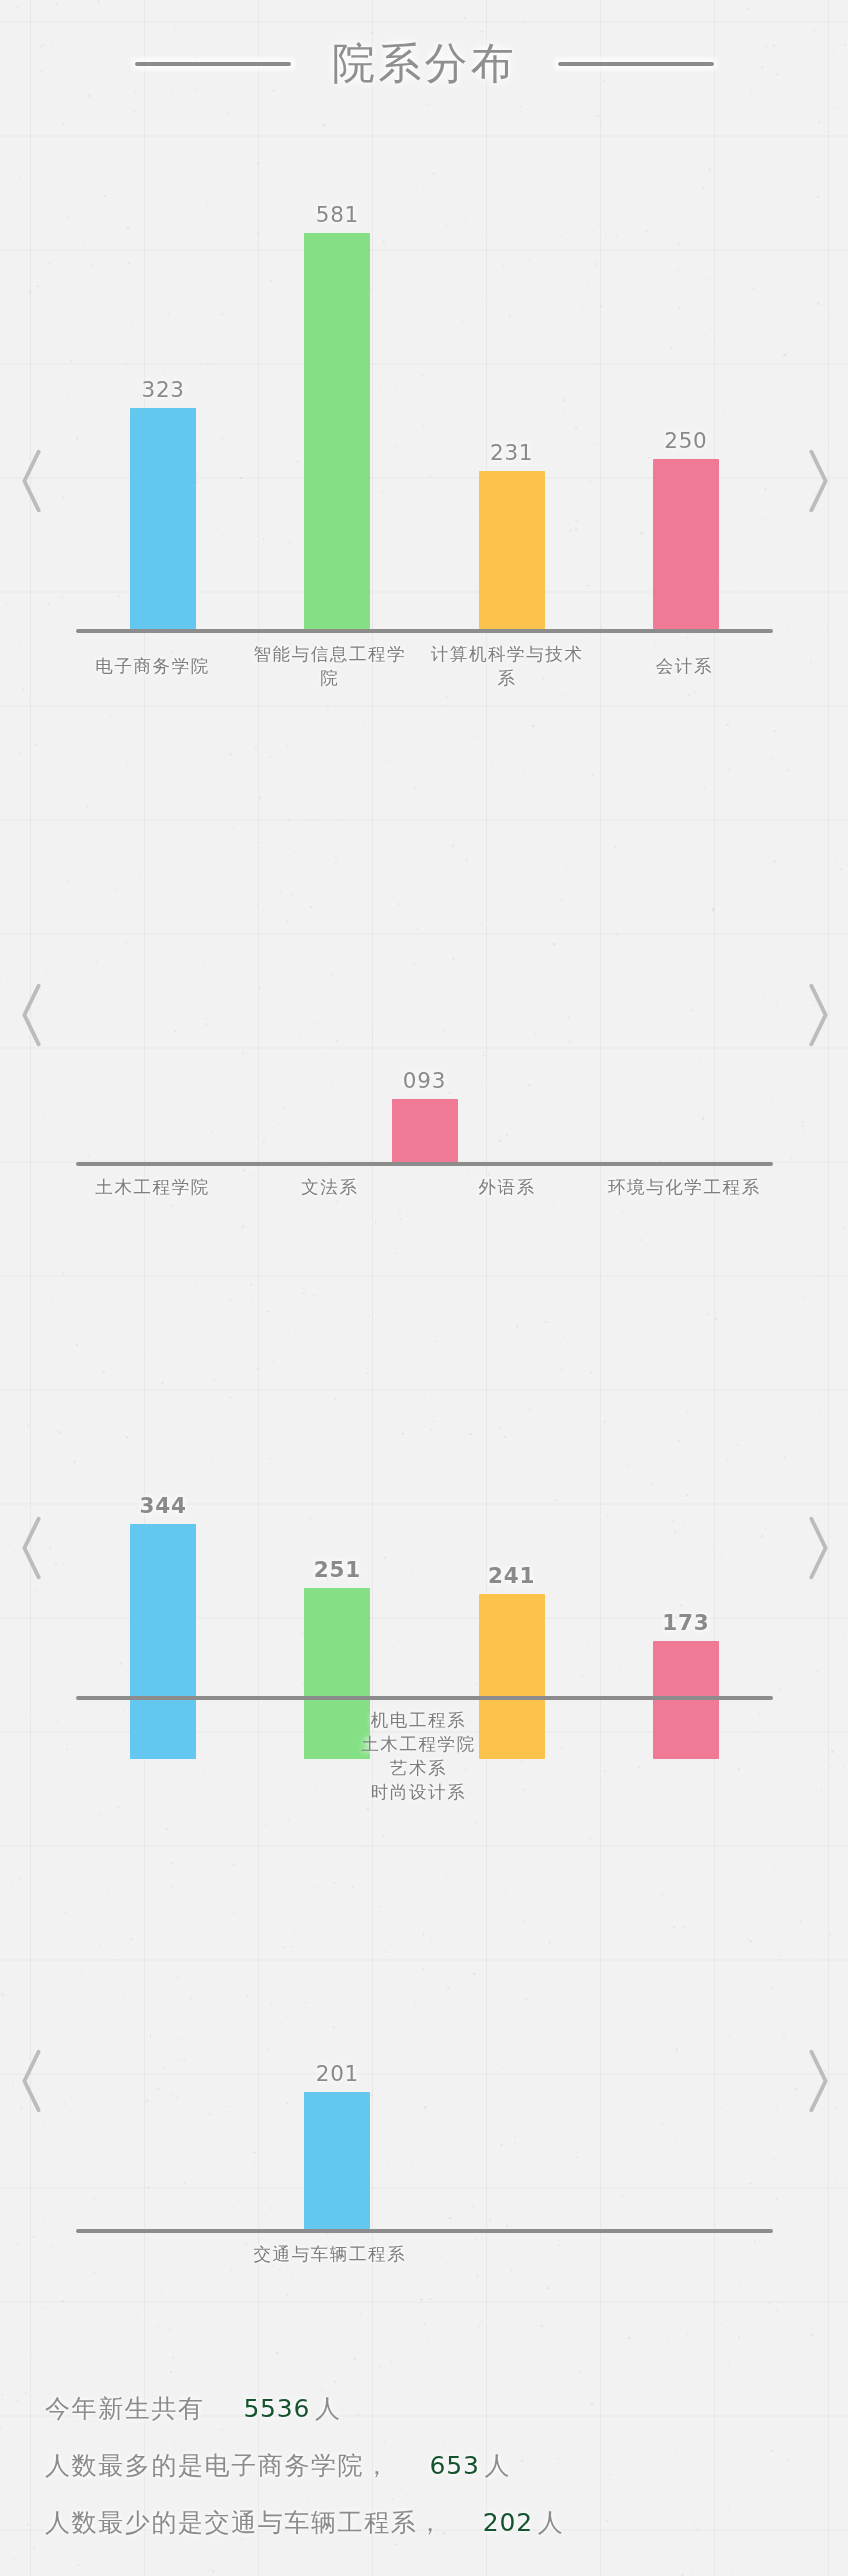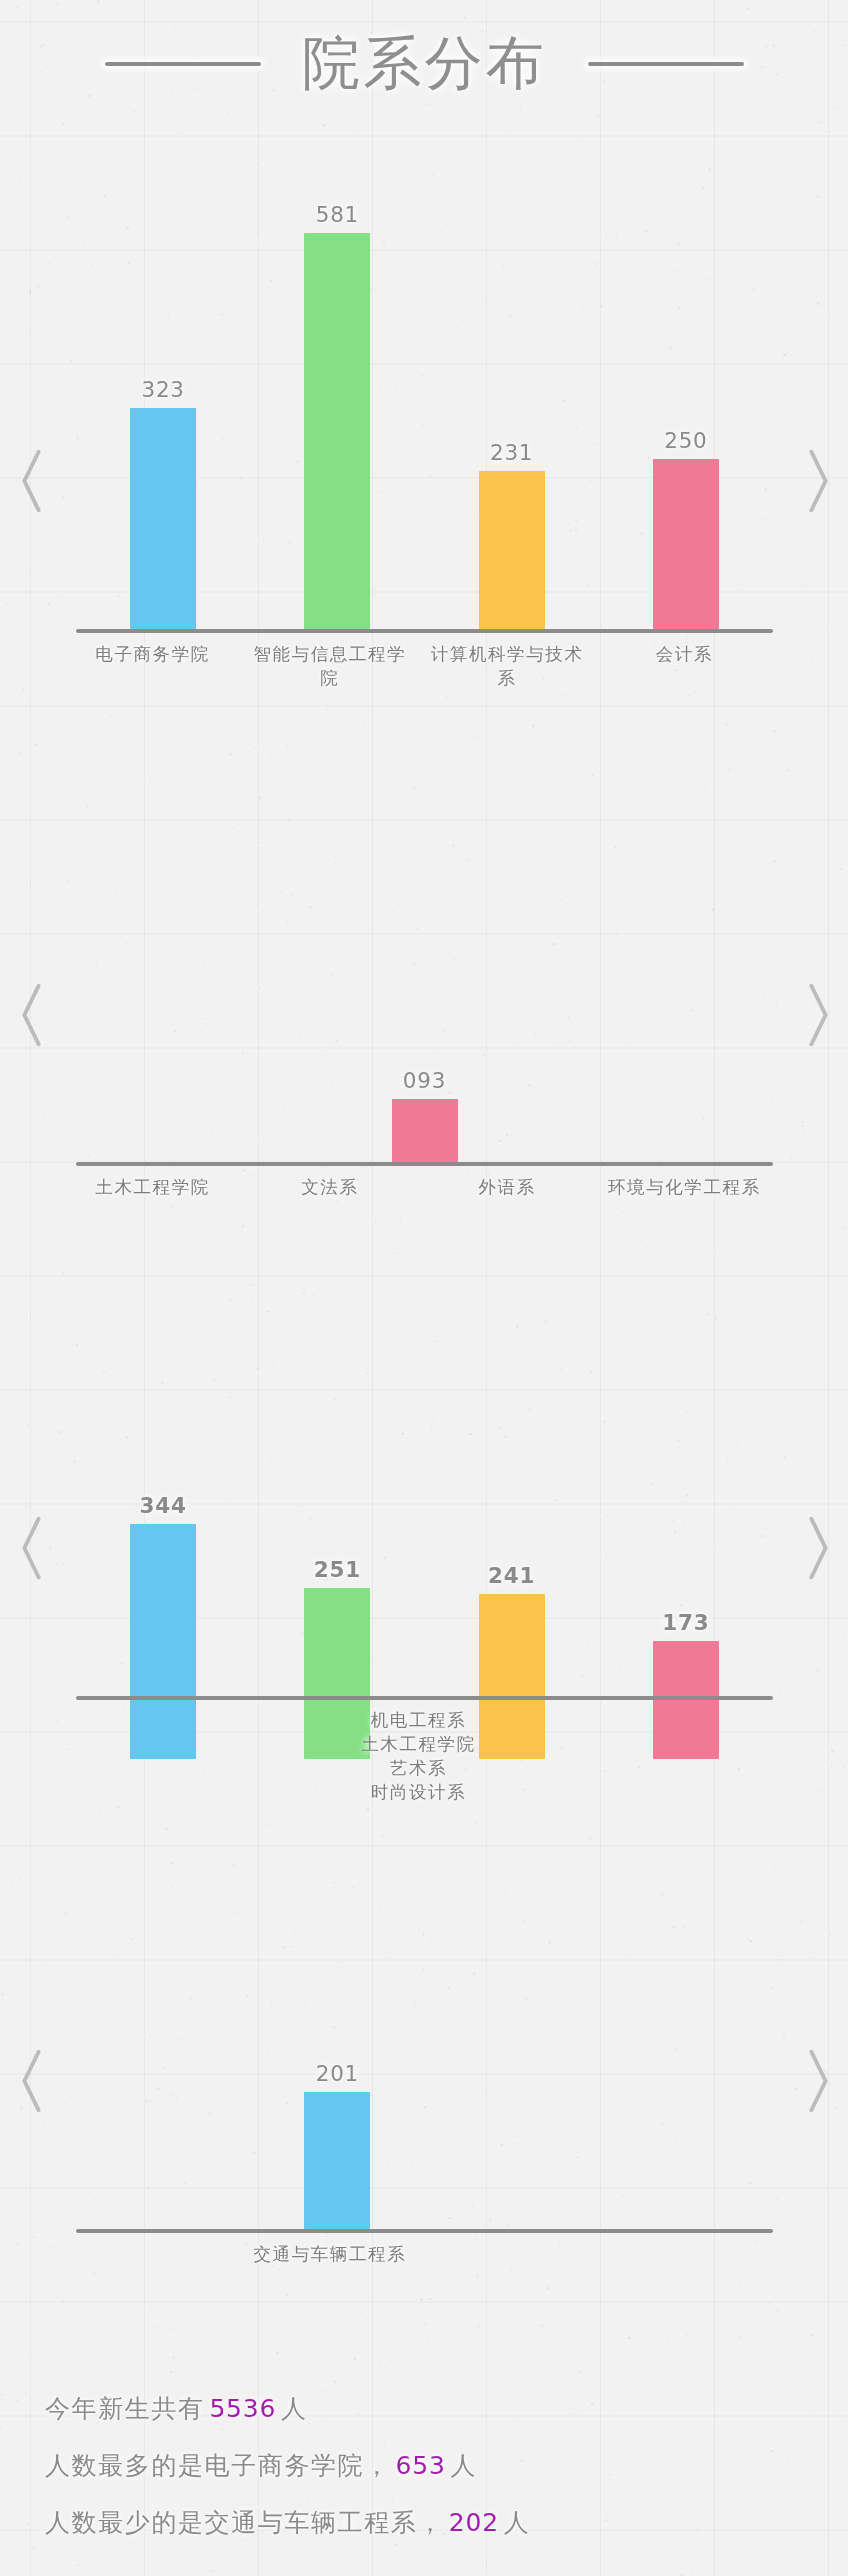--- a/index.html
+++ b/index.html
@@ -44,21 +44,21 @@
     gap: 41px;
   }
   .title-rule {
     width: 156px;
     height: 4px;
     background: #8c8c8c;
     border-radius: 2.4px;
     box-shadow: 0 0 5.6px 4px rgba(255,255,255,.85);
   }
   #page-title {
-    font-size: 58px;
+    font-size: 43px;
     color: #8f8f8f;
     letter-spacing: 3.2px;
     font-family: "DejaVu Sans", "Liberation Sans", sans-serif;
     text-shadow: 0 0 8px #fff, 0 0 14.3px #fff, 0 0 4.8px #fff;
     white-space: nowrap;
   }
 
   
   .panel {
     position: absolute;
@@ -107,20 +107,21 @@
     right: 76px;
     height: 4px;
     background: #8c8c8c;
     border-radius: 2.4px;
   }
   .xlabels {
     position: absolute;
     left: 64px;
     right: 76px;
     display: flex;
+    align-items: center;
   }
   .xlabel {
     flex: 1 1 0;
     text-align: center;
     font-size: 17.5px;
     line-height: 24px;
     color: #7d7d7d;
     font-family: "DejaVu Sans", "Liberation Sans", sans-serif;
     letter-spacing: 1.6px;
     text-shadow: 0 0 4px #fff, 0 0 7.2px #fff;
@@ -149,24 +150,25 @@
   .sum-line {
     font-size: 25px;
     line-height: 57px;
     color: #8b8b8b;
     font-family: "DejaVu Sans", "Liberation Sans", sans-serif;
     letter-spacing: 1.6px;
     text-shadow: 0 0 4px #fff, 0 0 8px #fff;
     white-space: nowrap;
   }
   .hl {
-    color: #a21caf;
+    color: #14532d;
     font-family: "DejaVu Sans", sans-serif;
     letter-spacing: 0.8px;
     padding: 0 4.8px;
+    margin-left: 34px;
   }
 </style>
 </head>
 <body>
 
 <div id="paper"></div>
 <svg id="speckles" viewBox="0 0 1066 3236" preserveAspectRatio="none">
     <rect x="259.8" y="138.2" width="1.2" height="1.4" fill="#666" opacity="0.137" transform="rotate(11,259.8,138.2)"></rect>
     <rect x="453.9" y="2320.2" width="1.4" height="1.7" fill="#666" opacity="0.205" transform="rotate(132,453.9,2320.2)"></rect>
     <rect x="884.9" y="1403.4" width="3.1" height="2.6" fill="#666" opacity="0.204" transform="rotate(118,884.9,1403.4)"></rect>

